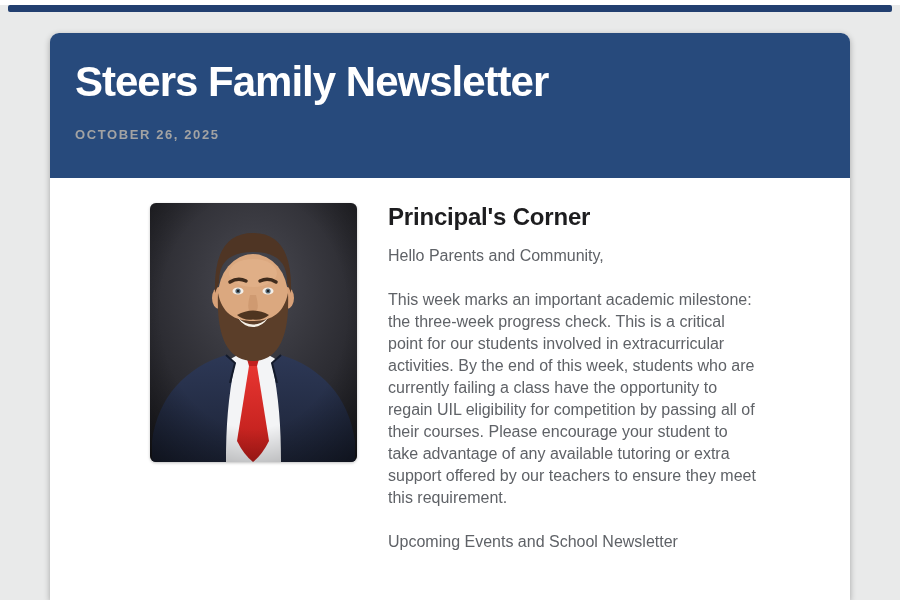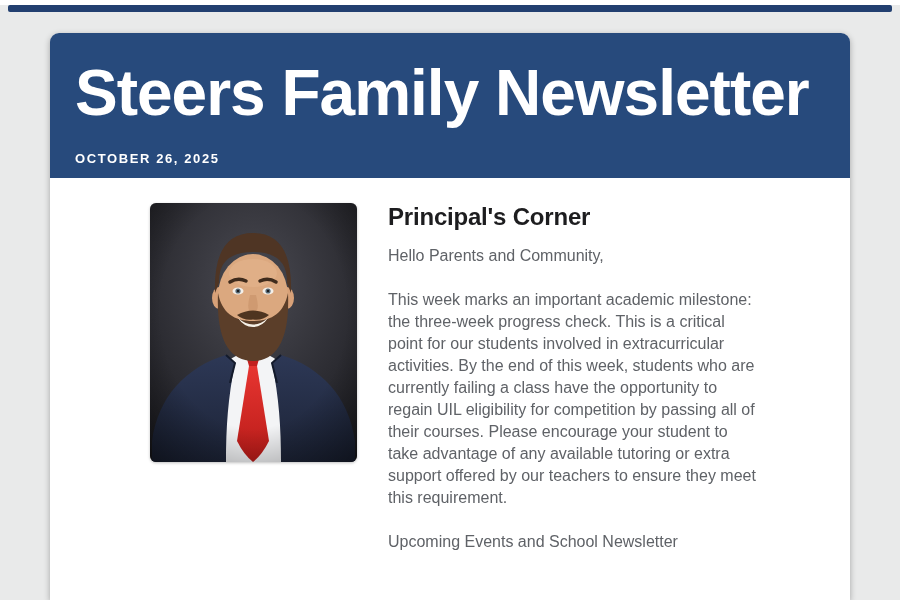--- a/index.html
+++ b/index.html
@@ -19,25 +19,25 @@
   .card {
     position: absolute; top: 33px; left: 50px; width: 800px; height: 567px;
     background: #ffffff; border-radius: 9px 9px 0 0;
     box-shadow: 0 2px 6px rgba(0,0,0,0.30);
   }
   .card-header {
     height: 145px; background: #274a7c; border-radius: 9px 9px 0 0;
     box-sizing: border-box; padding: 26px 25px 0 25px;
   }
   .nl-title {
-    margin: 0; color: #ffffff; font-size: 64px; font-weight: bold;
+    margin: 0; color: #ffffff; font-size: 42px; font-weight: bold;
     letter-spacing: -1px; line-height: 1.08; white-space: nowrap;
   }
   .nl-date {
-    margin-top: 23px; color: #ffffff; font-size: 13px; font-weight: bold;
+    margin-top: 23px; color: #a3a3a3; font-size: 13px; font-weight: bold;
     letter-spacing: 1.6px;
   }
   .content {
     display: flex; padding: 25px 0 0 100px;
   }
   .photo-wrap {
     width: 207px; height: 259px; border-radius: 6px; overflow: hidden;
     flex: none; box-shadow: 0 1px 3px rgba(0,0,0,0.25);
   }
   .photo-wrap svg { display: block; }

